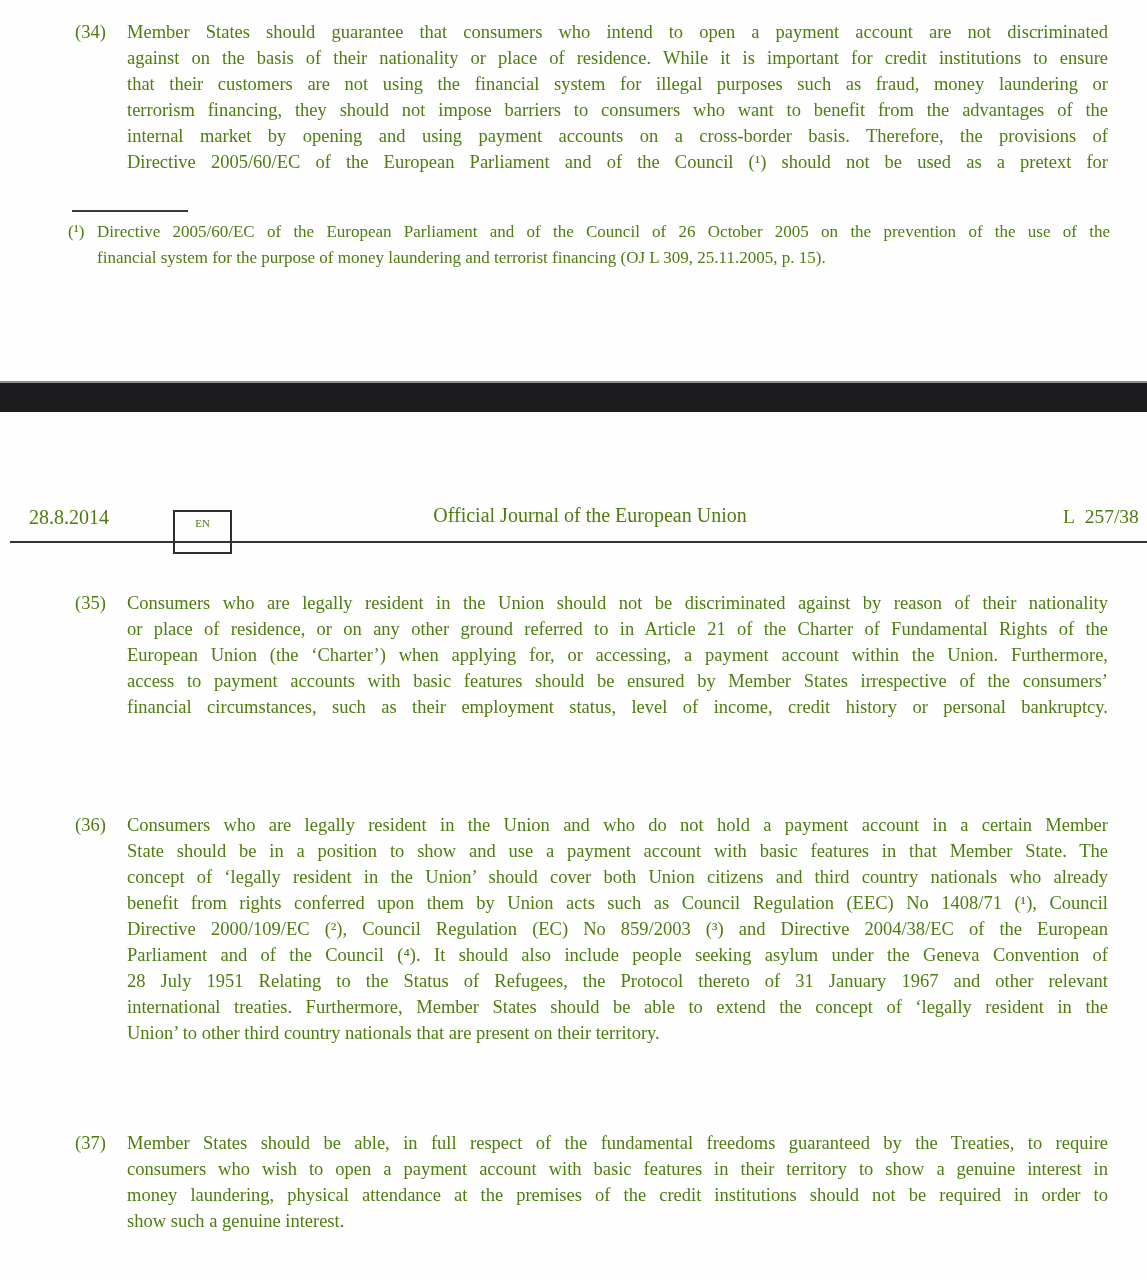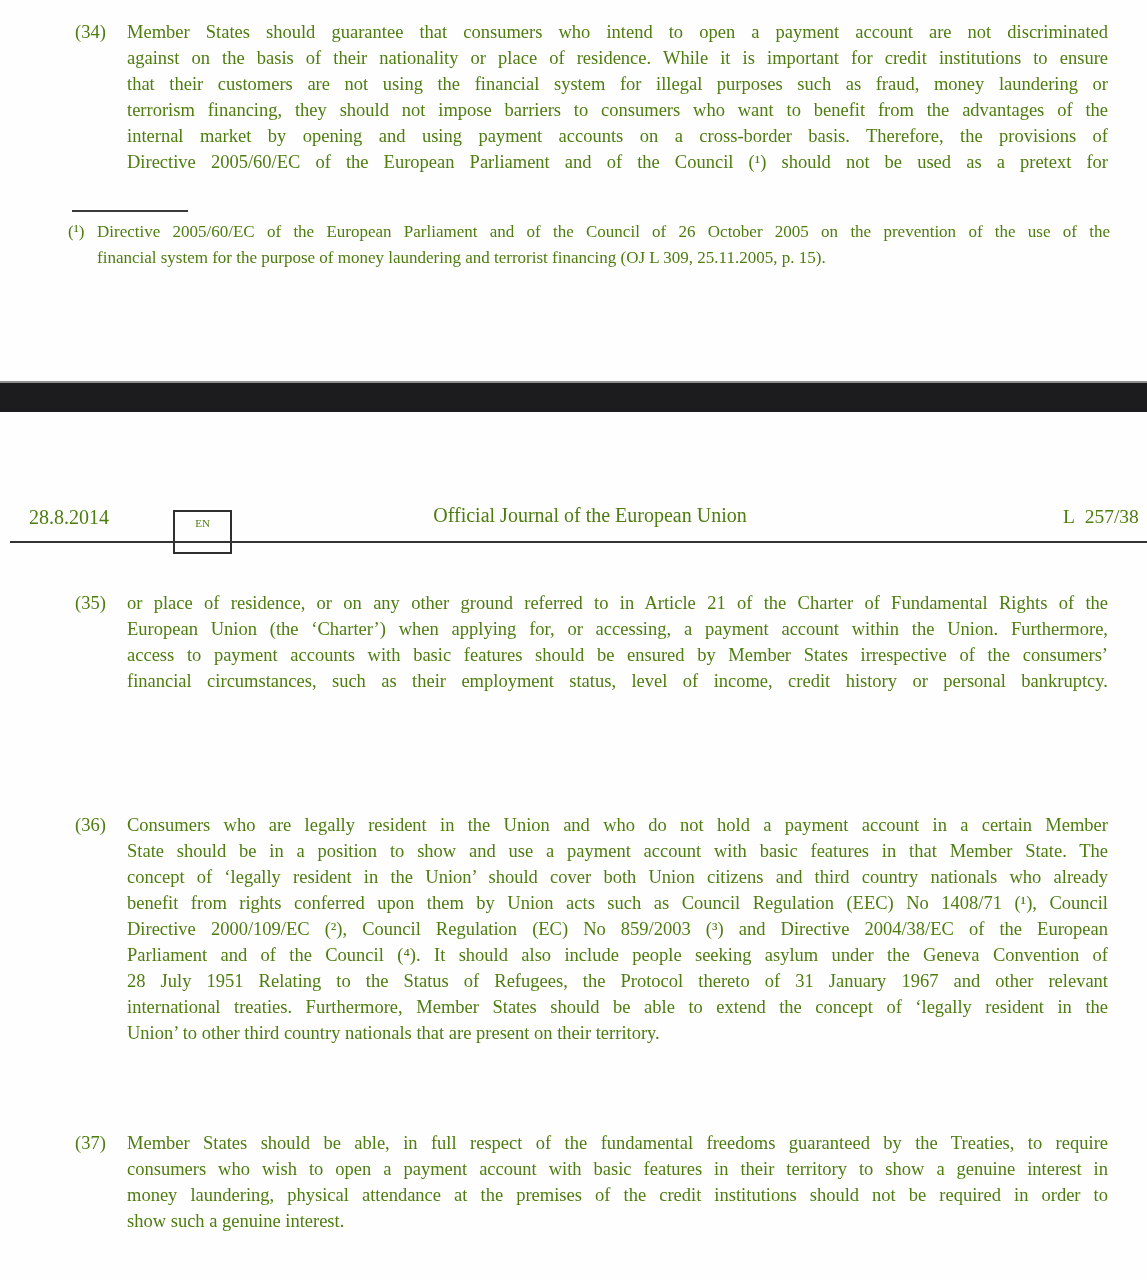--- a/index.html
+++ b/index.html
@@ -75,20 +75,21 @@
   <div class="lang-box">
     <span>EN</span>
   </div>
   <div class="header-title">Official Journal of the European Union</div>
   <div class="header-pagenum">L 257/38</div>
   <div class="header-rule"></div>
 
   <div class="recital" style="top:590px;">
     <span class="num">(35)</span>
     <div class="rbody">
+        <div class="jline">Consumers who are legally resident in the Union should not be discriminated against by reason of their nationality</div>
         <div class="jline">or place of residence, or on any other ground referred to in Article 21 of the Charter of Fundamental Rights of the</div>
         <div class="jline">European Union (the ‘Charter’) when applying for, or accessing, a payment account within the Union. Furthermore,</div>
         <div class="jline">access to payment accounts with basic features should be ensured by Member States irrespective of the consumers’</div>
         <div class="jline">financial circumstances, such as their employment status, level of income, credit history or personal bankruptcy.</div>
       </div>
   </div>
 
   <div class="recital" style="top:812px;">
     <span class="num">(36)</span>
     <div class="rbody">

